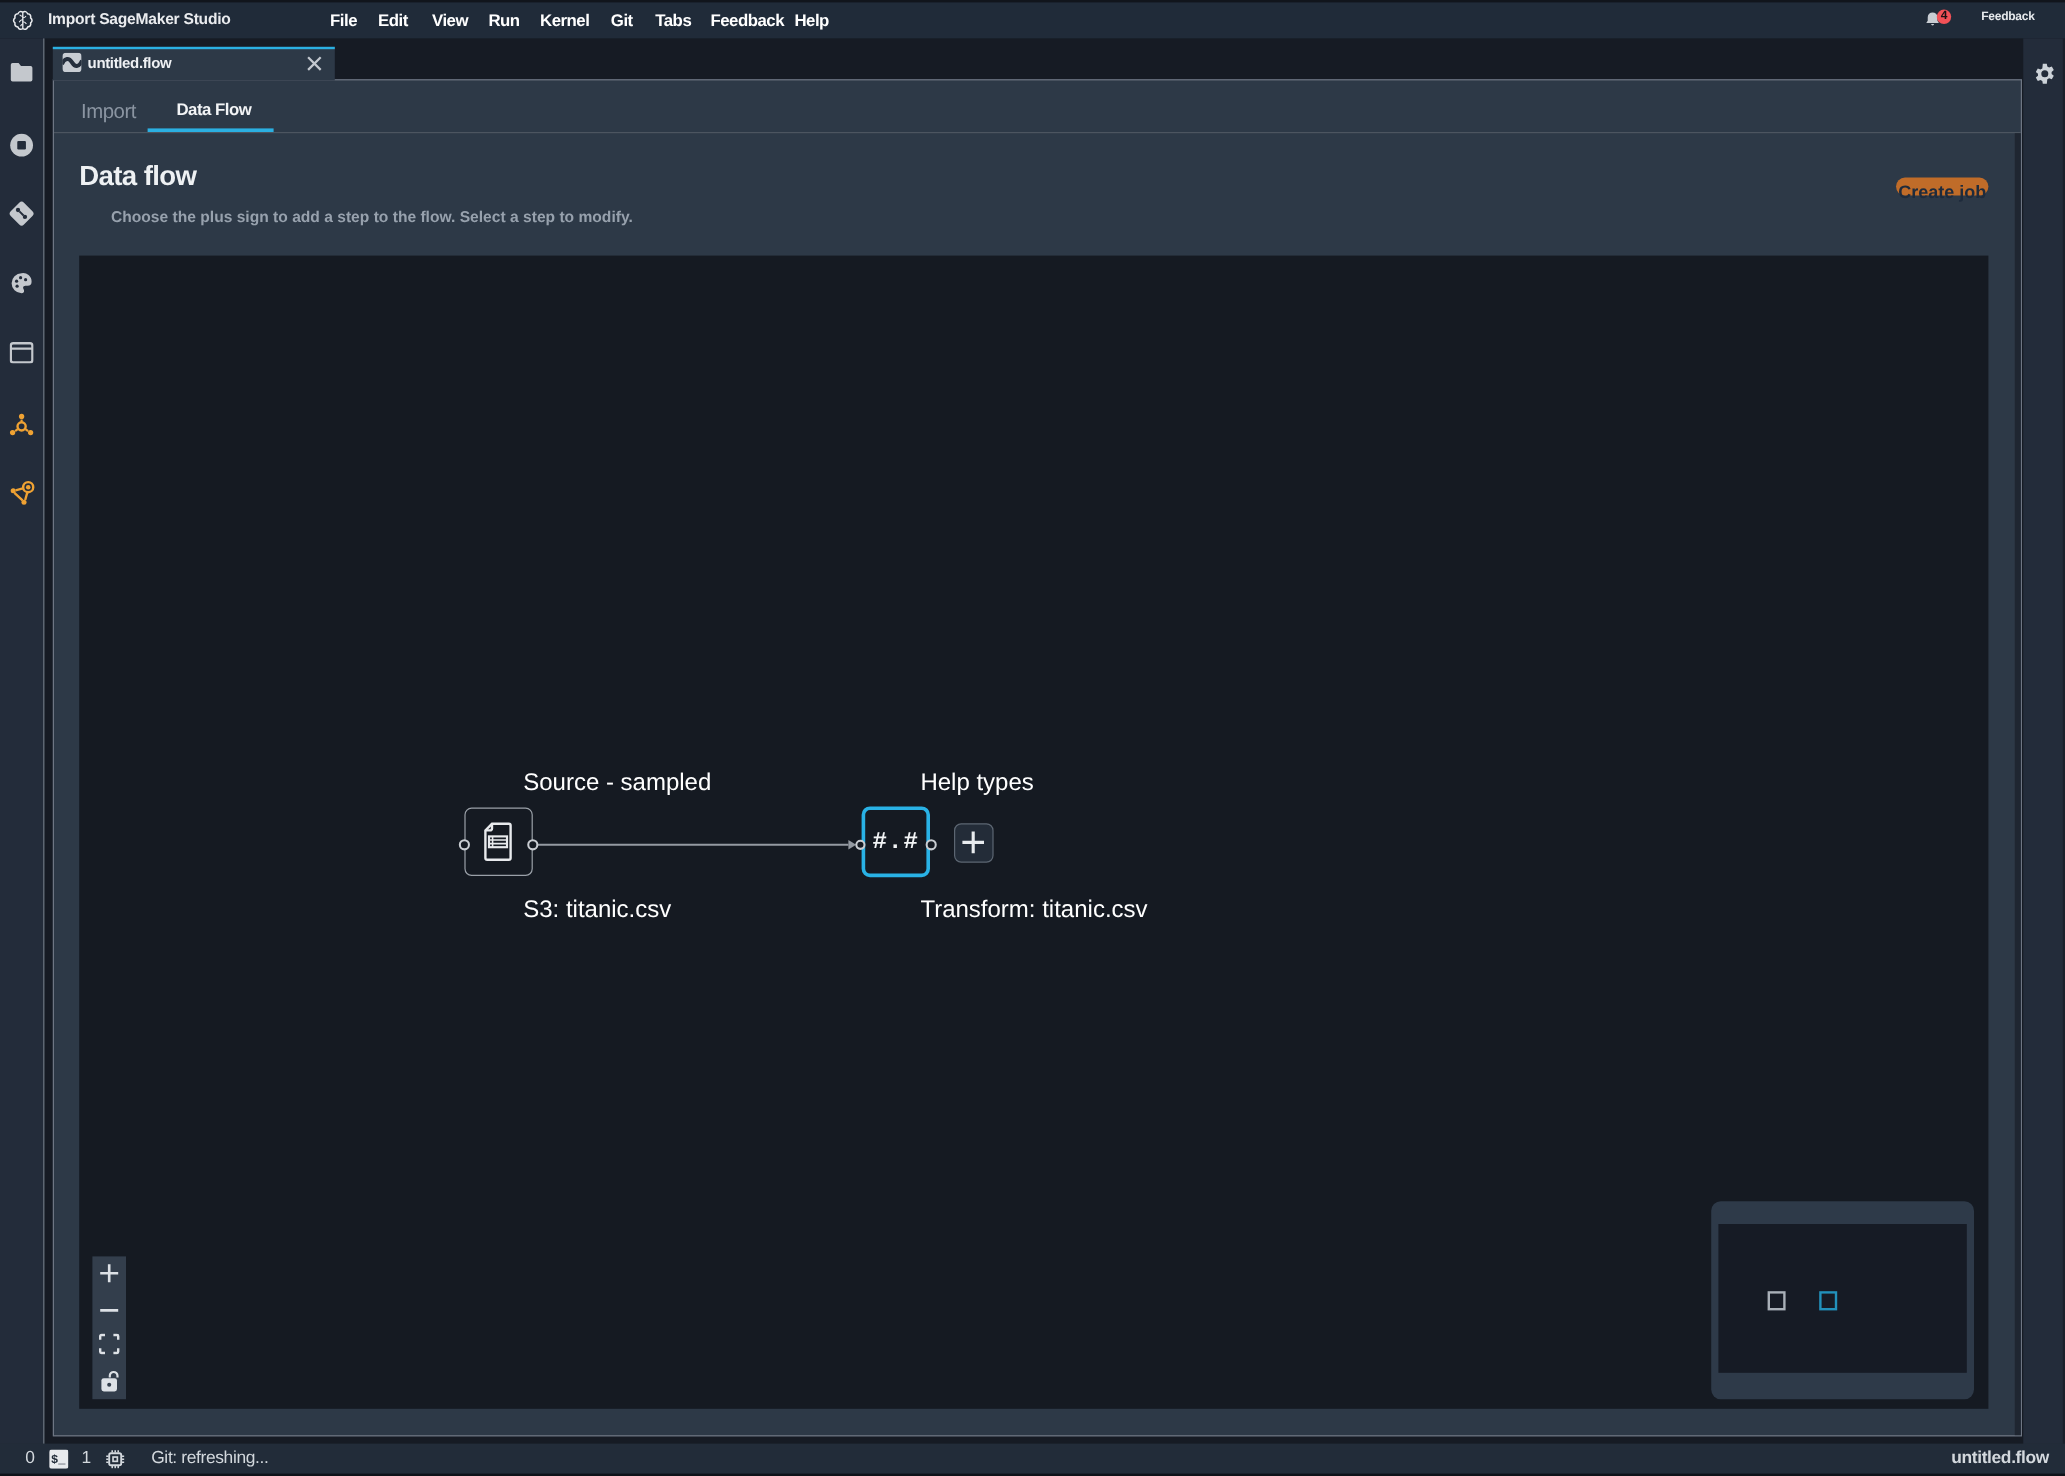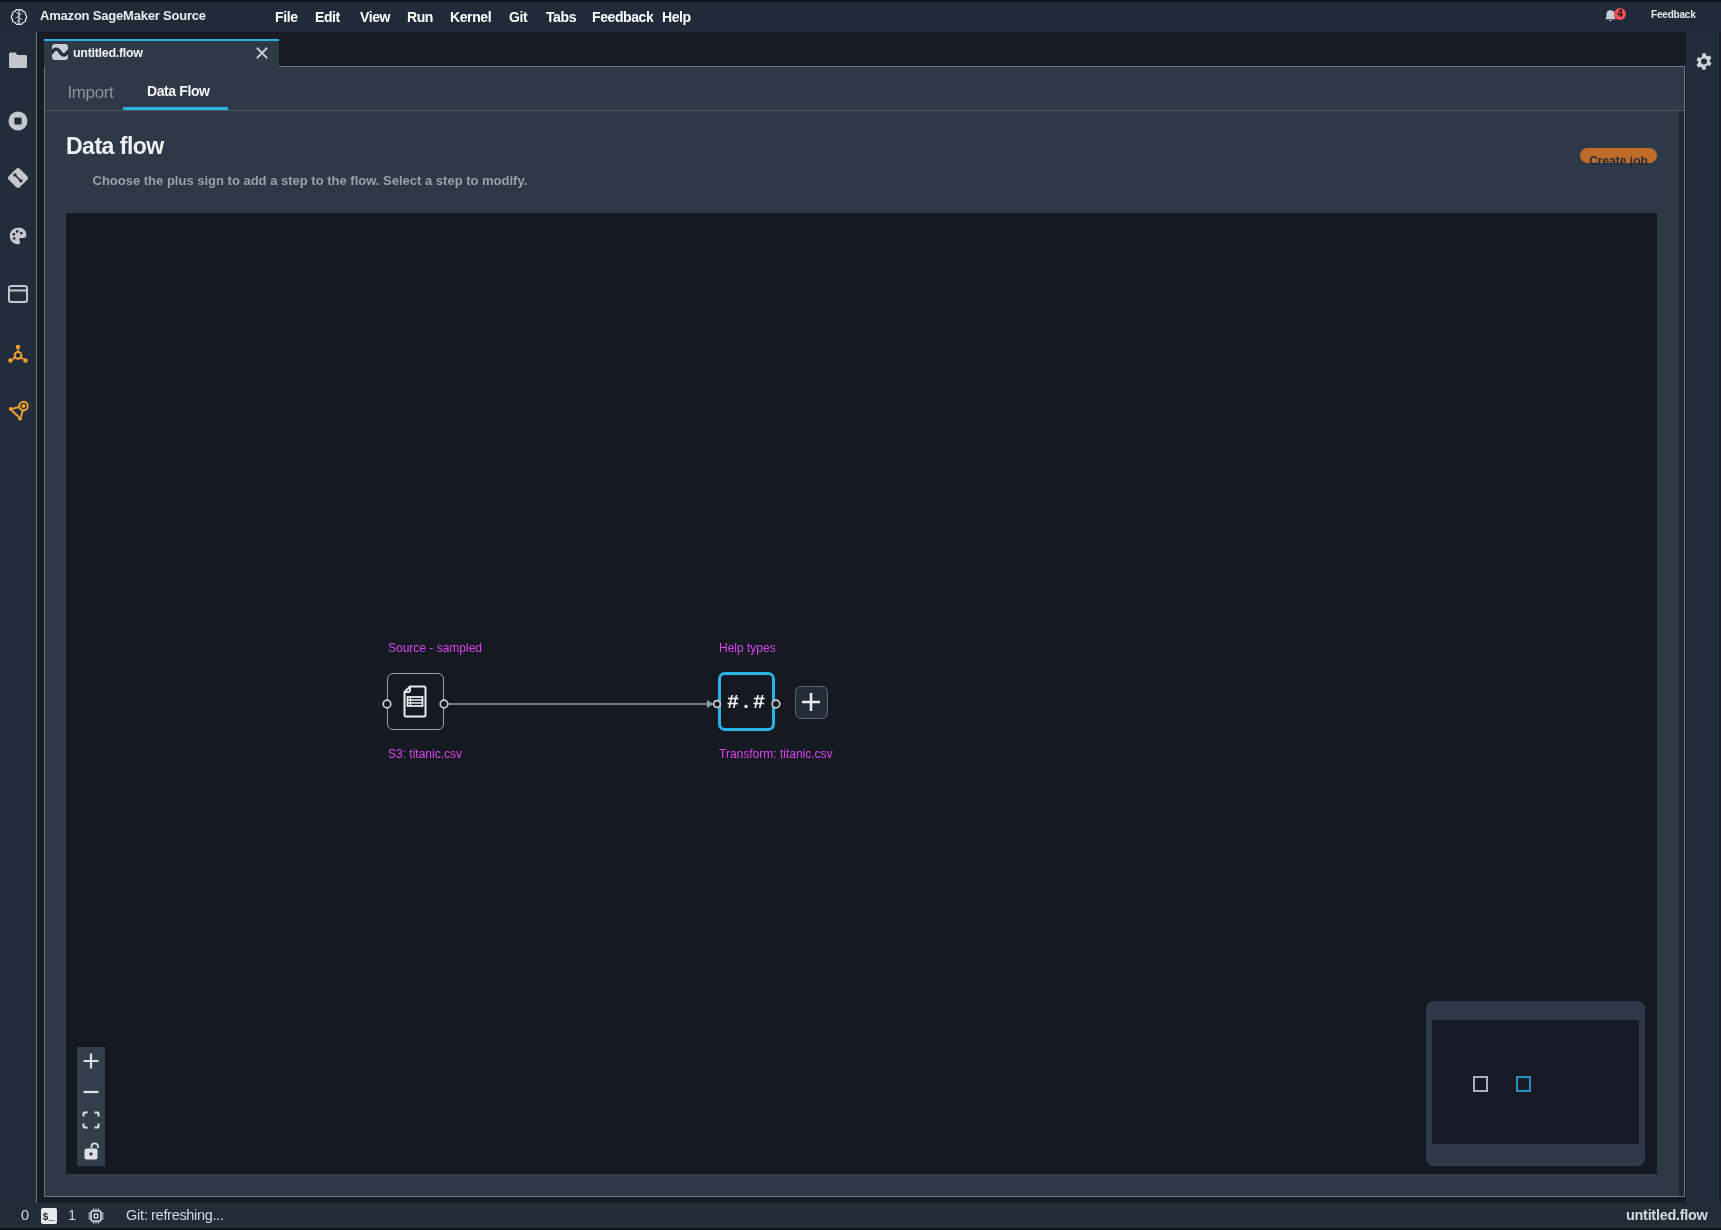--- a/index.html
+++ b/index.html
@@ -31,28 +31,28 @@
   
   #subtabs { left:45px; top:67px; width:1639px; height:44px; border-bottom:1px solid #4c5560; }
   .subtab { top:82.5px; font-size:17px; letter-spacing:-0.4px; }
   #subtab-import { left:67.5px; color:#8a94a1; }
   #subtab-flow { left:147px; color:#f2f4f6; font-weight:600; font-size:14px; letter-spacing:-0.4px; }
   #subtab-underline { left:123px; top:107px; width:105px; height:3px; background:#2bb0e2; }
 
   
   #hdr-title { left:66px; top:133px; font-size:23px; font-weight:700; color:#eef1f3; letter-spacing:-0.5px; }
   #hdr-desc { left:66.5px; top:172.5px; font-size:13px; font-weight:700; color:#97a1ad;margin-left:26px; }
-  #createjob { left:1580px; top:148px; width:77px; height:15px; background:#c06c29; border-radius:13px; color:#1e2b3c; font-size:12px; font-weight:700; letter-spacing:0px; text-align:center; line-height:26px; }
+  #createjob { left:1580px; top:148px; width:77px; height:15px; background:#c06c29; border-radius:13px; color:#1e2b3c; font-size:15px; font-weight:700; letter-spacing:0px; text-align:center; line-height:26px; }
 
   
   #canvas { left:66px; top:213px; width:1591px; height:961px; background:#151a22; }
   #gutter { left:1679px; top:111px; width:5px; height:1085px; background:#1f2631; }
 
   
-  .nlabel { font-size:12px; color:#d946ef; }
+  .nlabel { font-size:20px; color:#ffffff;margin-left:48px; }
   #node1 { left:387px; top:673px; width:57px; height:57px; border:1.5px solid #9aa0a8; border-radius:6px; }
   #node2 { left:718px; top:672px; width:57px; height:59px; border:3px solid #29b2e6; border-radius:7px; }
   #node2 .hash { width:100%; height:100%; padding-top:2px; display:flex; align-items:center; justify-content:center; font-family:"Liberation Mono", monospace; font-weight:700; font-size:20px; color:#f2f4f6; letter-spacing:1px; }
   #plusbtn { left:795px; top:686px; width:33px; height:33px; background:#232c38; border:1.5px solid #5c6672; border-radius:6px; }
 
   
   #zoomctl { left:77px; top:1047px; width:28px; height:119px; background:#333e4c; }
 
   
   #minimap { left:1426px; top:1001px; width:219px; height:165px; background:#2e3a49; border-radius:8px; }
@@ -93,21 +93,21 @@
   </svg>
 </div>
 
 <div class="abs" id="menubar">
   <div class="abs" style="left:0;top:0;width:1721px;height:1.5px;background:#11151c"></div>
   <svg class="abs" style="left:10px;top:8px" width="18" height="18" viewBox="0 0 24 24" fill="none" stroke="#e9ebee" stroke-width="1.7">
     <path d="M12.0 2.8 Q15.6 0.8 17.4 4.6 Q21.5 5.1 20.7 9.2 Q23.8 12.0 20.7 14.8 Q21.5 18.9 17.4 19.4 Q15.6 23.2 12.0 21.2 Q8.4 23.2 6.6 19.4 Q2.5 18.9 3.3 14.8 Q0.2 12.0 3.3 9.2 Q2.5 5.1 6.6 4.6 Q8.4 0.8 12.0 2.8 Z"></path>
     <path d="M12 3 V21" stroke-width="1.5"></path>
     <path d="M12 7.5 Q9.5 7.5 8.5 5.8 M12 11 Q9 11.5 8 14 M12 16 Q10 16.5 9.5 18.5 M12 9 Q14.5 9 15.5 7 M12 13.5 Q15 13.5 16 16" stroke-width="1.2"></path>
   </svg>
-  <span class="abs brand">Amazon SageMaker Source</span>
+  <span class="abs brand">Import SageMaker Studio</span>
   <span class="abs mitem" style="left:275px">File</span>
   <span class="abs mitem" style="left:315px">Edit</span>
   <span class="abs mitem" style="left:360px">View</span>
   <span class="abs mitem" style="left:407px">Run</span>
   <span class="abs mitem" style="left:450px">Kernel</span>
   <span class="abs mitem" style="left:509px">Git</span>
   <span class="abs mitem" style="left:546px">Tabs</span>
   <span class="abs mitem" style="left:592px">Feedback</span>
   <span class="abs mitem" style="left:662px">Help</span>
   <svg class="abs" style="left:1604px;top:9px" width="13" height="14" viewBox="0 0 16 17">

